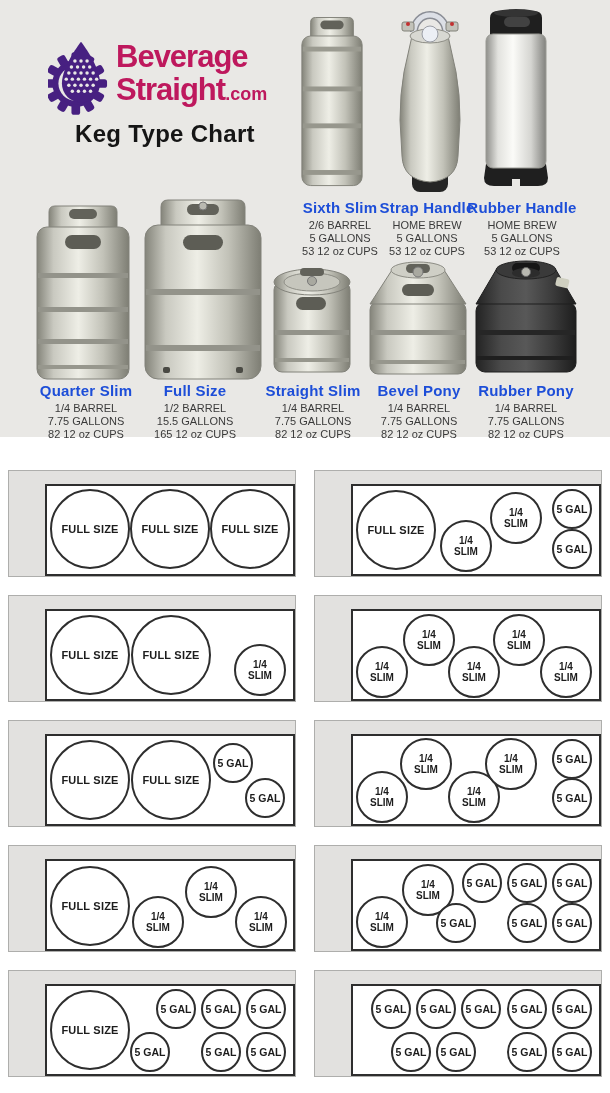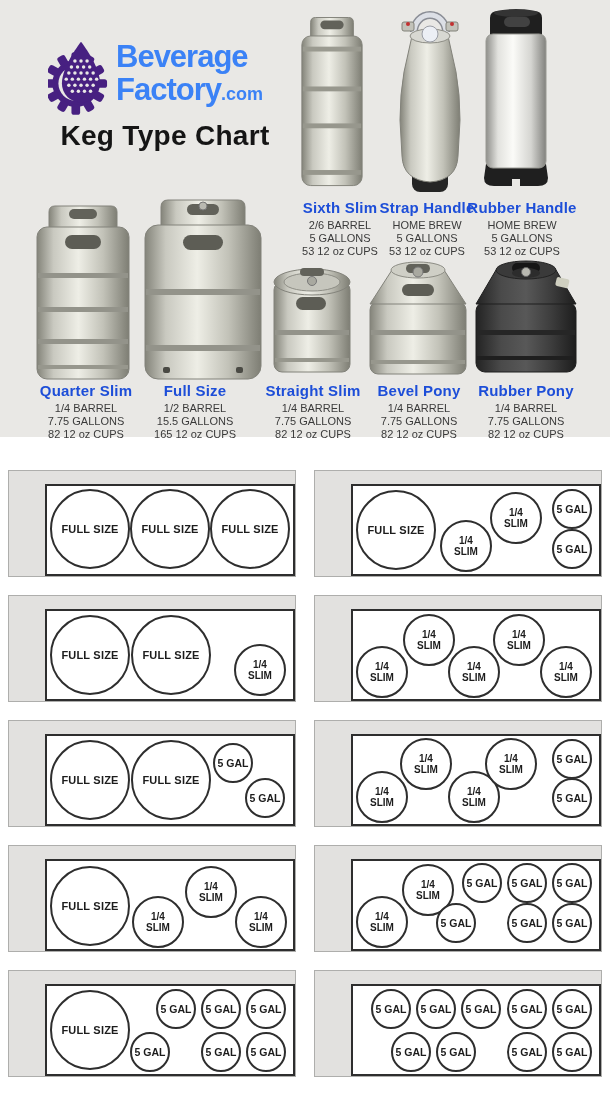--- a/index.html
+++ b/index.html
@@ -1,26 +1,26 @@
 <!DOCTYPE html>
 <html><head>
 <meta charset="utf-8">
 <style>
   html,body{margin:0;padding:0;background:#ffffff;}
   #stage{position:relative;width:610px;height:1093px;background:#ffffff;overflow:hidden;
          font-family:"Liberation Sans",sans-serif;}
   #header-bg{position:absolute;left:0;top:0;width:610px;height:437px;background:#e9e8e5;}
   .abs{position:absolute;}
   
-  #logo-text{position:absolute;left:116px;top:40px;color:#3b82f6;font-weight:bold;line-height:33px;}
+  #logo-text{position:absolute;left:116px;top:40px;color:#be185d;font-weight:bold;line-height:33px;}
   #logo-line1{font-size:31px;letter-spacing:-1px;}
   #logo-line2{font-size:31px;letter-spacing:-1px;}
   #logo-suffix{font-size:18px;letter-spacing:0;margin-top:32px;}
   #keg-type-chart-title{position:absolute;left:40px;top:120px;width:250px;text-align:center;
-        font-size:28px;font-weight:bold;color:#151515;letter-spacing:0.3px;}
+        font-size:24px;font-weight:bold;color:#151515;letter-spacing:0.3px;}
   
   .keg-label{position:absolute;text-align:center;}
   .keg-name{font-size:15px;font-weight:bold;color:#1d4ed8;margin-bottom:3px;letter-spacing:0.2px;}
   .keg-spec{font-size:11px;color:#3a3a3a;line-height:13px;}
   
   #config-title{position:absolute;left:0px;top:440px;width:525px;text-align:center;
         font-size:22px;font-weight:bold;color:#111;letter-spacing:0.2px;}
   .panel{position:absolute;width:288px;height:107px;background:#e2e1df;border:1px solid #aeaeac;box-sizing:border-box;}
   .panel-inner{position:absolute;left:36px;top:13px;width:246px;height:88px;background:#ffffff;
         border:2px solid #2e2e2e;box-sizing:content-box;overflow:hidden;}
@@ -118,21 +118,21 @@
           <circle cx="28" cy="61" r="2"></circle>
             <circle cx="35" cy="61" r="2"></circle>
             <circle cx="42" cy="61" r="2"></circle>
             <circle cx="49" cy="61" r="2"></circle>
         </g>
       </g>
     </svg>
   </div>
   <div id="logo-text">
     <div id="logo-line1">Beverage</div>
-    <div id="logo-line2"><span>Factory</span><span id="logo-suffix">.com</span></div>
+    <div id="logo-line2"><span>Straight</span><span id="logo-suffix">.com</span></div>
   </div>
 
   <div id="keg-type-chart-title">Keg Type Chart</div>
 
   <div class="abs" style="left:298px;top:12px">
     <svg width="68" height="182" viewBox="0 0 70 182">
       <path d="M13 26 L13 8 Q13 3 18 3 L52 3 Q57 3 57 8 L57 26" fill="url(#met)" stroke="#82827a"></path>
       <rect x="23" y="6" width="24" height="9" rx="4.5" fill="#62625a"></rect>
       <rect x="4" y="22" width="62" height="154" rx="9" fill="url(#met)" stroke="#82827a"></rect>
       <rect x="5" y="33" width="60" height="5" fill="#9a9a90"></rect>

